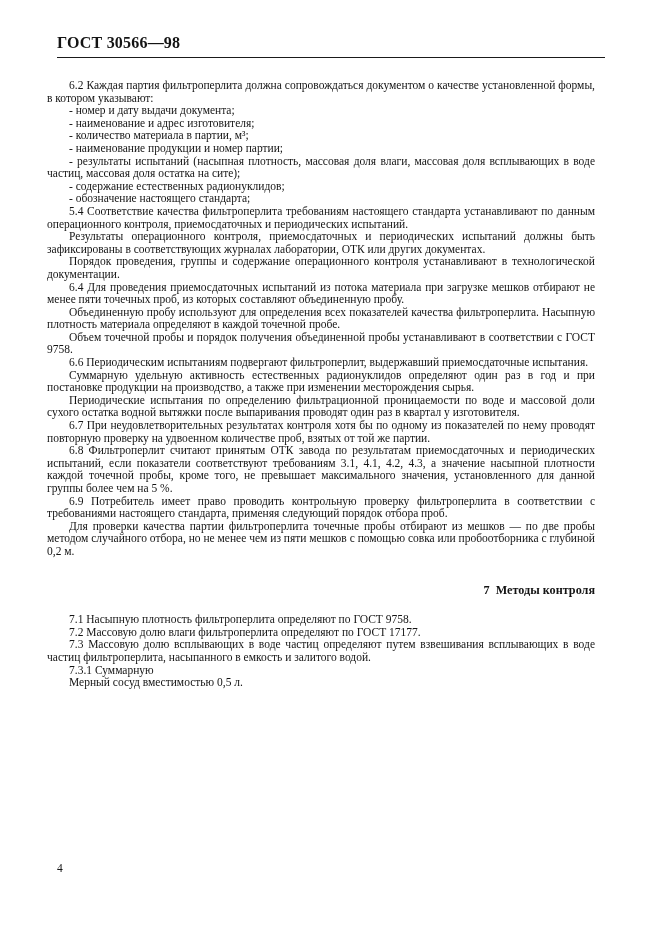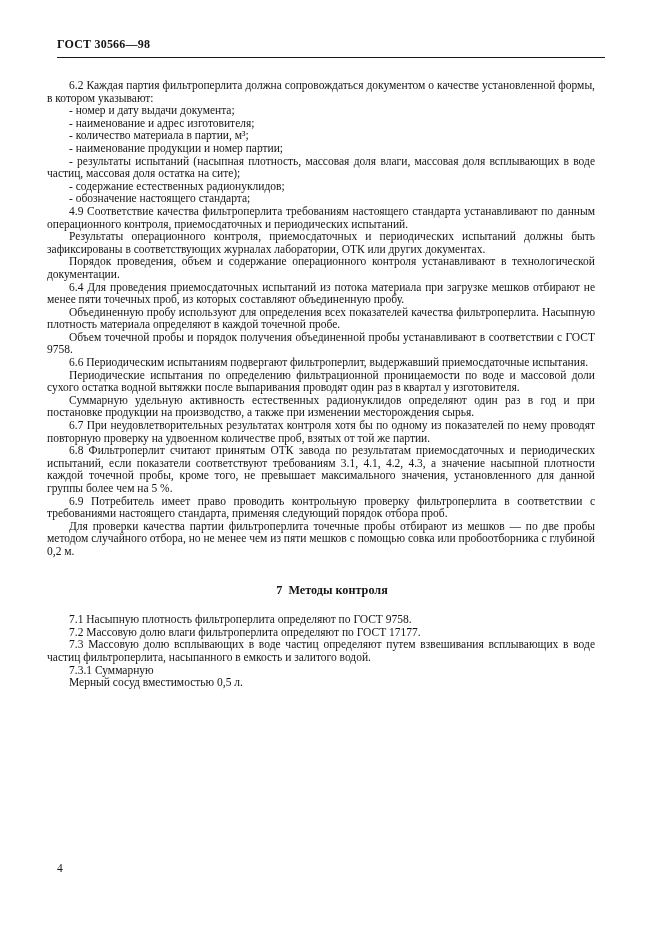--- a/index.html
+++ b/index.html
@@ -16,21 +16,21 @@
     color: #141414;
     overflow: hidden;
   }
   .header {
     position: absolute;
     left: 57px;
     top: 34px;
     width: 548px;
   }
   .header-title {
-    font-size: 12px;
+    font-size: 16px;
     font-weight: bold;
     letter-spacing: 0.2px;
   }
   .header-rule {
     border-top: 1.5px solid #1a1a1a;
     margin-top: 5px;
     width: 100%;
   }
   .content {
     position: absolute;
@@ -43,21 +43,21 @@
   }
   .para {
     margin: 0;
     text-indent: 22px;
   }
   .section-heading {
     margin: 26px 0 17px 0;
     font-size: 12.2px;
     font-weight: bold;
     text-indent: 22px;
-    text-align: center;
+    text-align: right;
     white-space: pre-wrap;
   }
   .footer {
     position: absolute;
     left: 57px;
     top: 862px;
     font-size: 11.5px;
   }
 </style>
 </head>
@@ -72,29 +72,29 @@
 
   <div class="content">
     <p class="para">6.2 Каждая партия фильтроперлита должна сопровождаться документом о качестве установленной формы, в котором указывают:</p>
     <p class="para">- номер и дату выдачи документа;</p>
     <p class="para">- наименование и адрес изготовителя;</p>
     <p class="para">- количество материала в партии, м³;</p>
     <p class="para">- наименование продукции и номер партии;</p>
     <p class="para">- результаты испытаний (насыпная плотность, массовая доля влаги, массовая доля всплывающих в воде частиц, массовая доля остатка на сите);</p>
     <p class="para">- содержание естественных радионуклидов;</p>
     <p class="para">- обозначение настоящего стандарта;</p>
-    <p class="para">4.9 Соответствие качества фильтроперлита требованиям настоящего стандарта устанавливают по данным операционного контроля, приемосдаточных и периодических испытаний.</p>
+    <p class="para">5.4 Соответствие качества фильтроперлита требованиям настоящего стандарта устанавливают по данным операционного контроля, приемосдаточных и периодических испытаний.</p>
     <p class="para">Результаты операционного контроля, приемосдаточных и периодических испытаний должны быть зафиксированы в соответствующих журналах лаборатории, ОТК или других документах.</p>
-    <p class="para">Порядок проведения, объем и содержание операционного контроля устанавливают в технологической документации.</p>
+    <p class="para">Порядок проведения, группы и содержание операционного контроля устанавливают в технологической документации.</p>
     <p class="para">6.4 Для проведения приемосдаточных испытаний из потока материала при загрузке мешков отбирают не менее пяти точечных проб, из которых составляют объединенную пробу.</p>
     <p class="para">Объединенную пробу используют для определения всех показателей качества фильтроперлита. Насыпную плотность материала определяют в каждой точечной пробе.</p>
     <p class="para">Объем точечной пробы и порядок получения объединенной пробы устанавливают в соответствии с ГОСТ 9758.</p>
     <p class="para">6.6 Периодическим испытаниям подвергают фильтроперлит, выдержавший приемосдаточные испытания.</p>
+    <p class="para">Суммарную удельную активность естественных радионуклидов определяют один раз в год и при постановке продукции на производство, а также при изменении месторождения сырья.</p>
     <p class="para">Периодические испытания по определению фильтрационной проницаемости по воде и массовой доли сухого остатка водной вытяжки после выпаривания проводят один раз в квартал у изготовителя.</p>
-    <p class="para">Суммарную удельную активность естественных радионуклидов определяют один раз в год и при постановке продукции на производство, а также при изменении месторождения сырья.</p>
     <p class="para">6.7 При неудовлетворительных результатах контроля хотя бы по одному из показателей по нему проводят повторную проверку на удвоенном количестве проб, взятых от той же партии.</p>
     <p class="para">6.8 Фильтроперлит считают принятым ОТК завода по результатам приемосдаточных и периодических испытаний, если показатели соответствуют требованиям 3.1, 4.1, 4.2, 4.3, а значение насыпной плотности каждой точечной пробы, кроме того, не превышает максимального значения, установленного для данной группы более чем на 5 %.</p>
     <p class="para">6.9 Потребитель имеет право проводить контрольную проверку фильтроперлита в соответствии с требованиями настоящего стандарта, применяя следующий порядок отбора проб.</p>
     <p class="para">Для проверки качества партии фильтроперлита точечные пробы отбирают из мешков — по две пробы методом случайного отбора, но не менее чем из пяти мешков с помощью совка или пробоотборника с глубиной 0,2 м.</p>
 
     <h2 class="section-heading">7  Методы контроля</h2>
 
     <p class="para">7.1 Насыпную плотность фильтроперлита определяют по ГОСТ 9758.</p>
     <p class="para">7.2 Массовую долю влаги фильтроперлита определяют по ГОСТ 17177.</p>
     <p class="para">7.3 Массовую долю всплывающих в воде частиц определяют путем взвешивания всплывающих в воде частиц фильтроперлита, насыпанного в емкость и залитого водой.</p>

